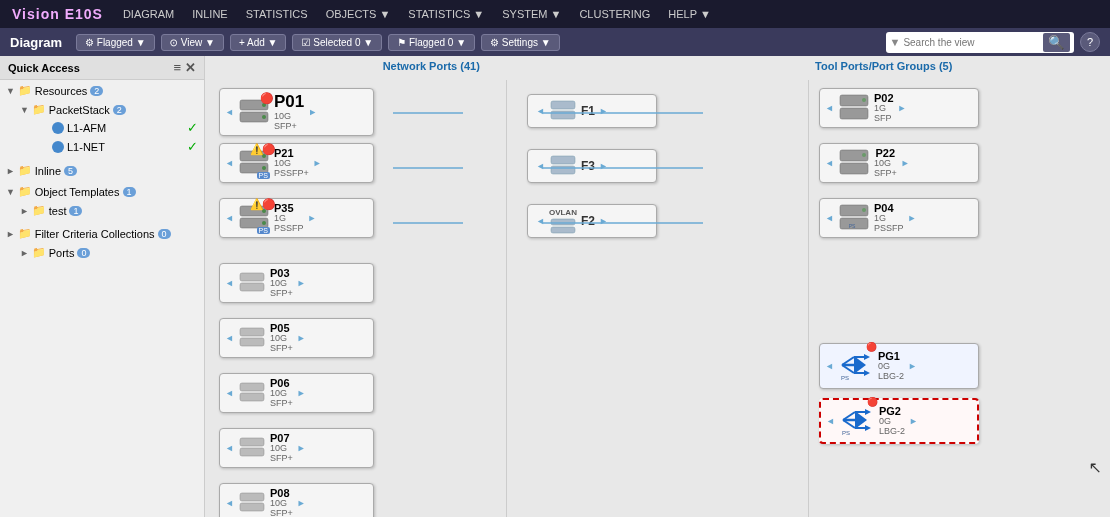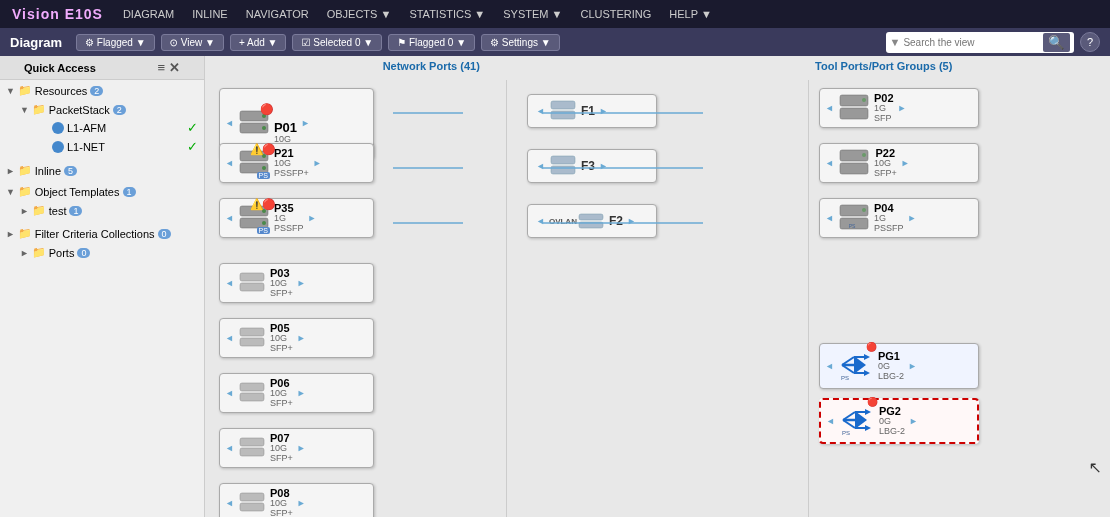--- a/index.html
+++ b/index.html
@@ -19,21 +19,21 @@
     .toolbar-search { display: flex; align-items: center; background: #fff; border-radius: 3px; padding: 1px 4px; }
     .toolbar-search input { border: none; outline: none; font-size: 10px; width: 140px; }
     .toolbar-search-btn { background: #5a5a7a; border: none; color: #fff; padding: 2px 5px; cursor: pointer; border-radius: 2px; }
     .help-btn { background: #5a5a7a; border: 1px solid #7a7a9a; color: #fff; width: 20px; height: 20px; border-radius: 50%; font-size: 11px; cursor: pointer; display: flex; align-items: center; justify-content: center; }
 
     
     .main-layout { display: flex; height: calc(517px - 56px); }
 
     
     .sidebar { width: 205px; background: #f0f0f0; border-right: 1px solid #ccc; overflow-y: auto; flex-shrink: 0; }
-    .sidebar-header { background: #e0e0e0; border-bottom: 1px solid #ccc; padding: 4px 24px; font-weight: bold; font-size: 11px; display: flex; align-items: center; justify-content: space-between; }
+    .sidebar-header { background: #e0e0e0; border-bottom: 1px solid #ccc; padding: 4px 8px; font-weight: bold; font-size: 11px; display: flex; align-items: center; justify-content: space-between; }
     .sidebar-header-icons { display: flex; gap: 4px; }
     .sidebar-icon { cursor: pointer; font-size: 13px; color: #555; }
     .tree-item { padding: 2px 0; }
     .tree-row { display: flex; align-items: center; padding: 2px 6px; cursor: pointer; }
     .tree-arrow { width: 12px; font-size: 9px; color: #666; }
     .tree-folder { font-size: 11px; margin-right: 3px; }
     .tree-label { font-size: 11px; }
     .tree-badge { background: #6a9fd8; color: #fff; font-size: 9px; padding: 0 4px; border-radius: 8px; margin-left: 3px; }
     .tree-check { color: #00aa00; font-size: 13px; margin-left: auto; }
     .indent-1 { padding-left: 14px; }
@@ -70,21 +70,21 @@
     .cursor-indicator { position: absolute; right: 8px; bottom: 40px; font-size: 16px; color: #333; z-index: 100; }
   </style>
 </head>
 <body>
 
 <div class="top-bar">
   <span class="top-bar-brand">Vision E10S</span>
   <div class="top-nav">
     <span>DIAGRAM</span>
     <span>INLINE</span>
-    <span>NAVIGATOR</span>
+    <span>STATISTICS</span>
     <span>OBJECTS ▼</span>
     <span>STATISTICS ▼</span>
     <span>SYSTEM ▼</span>
     <span>CLUSTERING</span>
     <span>HELP ▼</span>
   </div>
 </div>
 
 <div class="toolbar">
   <span class="toolbar-title">Diagram</span>
@@ -220,21 +220,21 @@
               
               <svg width="32" height="26" viewBox="0 0 32 26">
                   <rect x="2" y="2" width="28" height="10" rx="2" fill="#999" stroke="#666" stroke-width="0.5"></rect>
                   <rect x="2" y="14" width="28" height="10" rx="2" fill="#999" stroke="#666" stroke-width="0.5"></rect>
                   <circle cx="26" cy="7" r="2" fill="#4a8a4a"></circle>
                   <circle cx="26" cy="19" r="2" fill="#4a8a4a"></circle>
                 </svg>
               <span style="position:absolute;top:-6px;right:-4px;color:#cc2200;font-size:11px;">🔴</span>
             </div>
             <div>
-              <div style="font-size:13px;font-weight:bold;margin-top:28px;">P01</div>
+              <div style="font-size:17px;font-weight:bold;">P01</div>
               <div style="font-size:9px;color:#666;line-height:1.1;">10G<br>SFP+</div>
             </div>
             <span style="font-size:9px;color:#6aaad4;">►</span>
           </div>
 
           <div class="port-node" style="position:absolute;top:63px;left:14px;width:155px;">
             <span style="font-size:9px;color:#6aaad4;">◄</span>
             <div style="position:relative;">
               <svg width="32" height="26" viewBox="0 0 32 26">
                   <rect x="2" y="2" width="28" height="10" rx="2" fill="#999" stroke="#666" stroke-width="0.5"></rect>
@@ -371,21 +371,21 @@
                   <rect x="2" y="2" width="24" height="8" rx="2" fill="#aabbcc" stroke="#7799aa" stroke-width="0.5"></rect>
                   <rect x="2" y="12" width="24" height="8" rx="2" fill="#aabbcc" stroke="#7799aa" stroke-width="0.5"></rect>
                 </svg>
             </div>
             <span class="filter-label">F3</span>
             <span style="font-size:9px;color:#6aaad4;">►</span>
           </div>
 
           <div class="filter-node" style="position:absolute;top:124px;left:20px;width:130px;height:34px;">
             <span style="font-size:9px;color:#6aaad4;">◄</span>
-            <div style="position:relative;display:flex;flex-direction:row;align-items:center;">
+            <div style="position:relative;display:flex;flex-direction:column;align-items:center;">
               <span style="font-size:8px;color:#555;font-weight:bold;">OVLAN</span>
               <svg width="28" height="18" viewBox="0 0 28 18">
                   <rect x="2" y="2" width="24" height="6" rx="2" fill="#aabbcc" stroke="#7799aa" stroke-width="0.5"></rect>
                   <rect x="2" y="10" width="24" height="6" rx="2" fill="#aabbcc" stroke="#7799aa" stroke-width="0.5"></rect>
                 </svg>
             </div>
             <span class="filter-label">F2</span>
             <span style="font-size:9px;color:#6aaad4;">►</span>
           </div>
 

